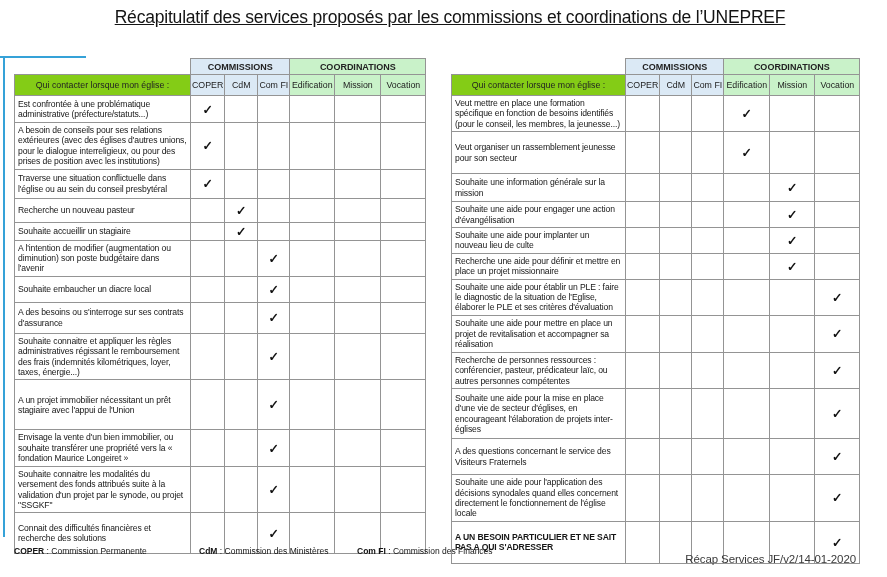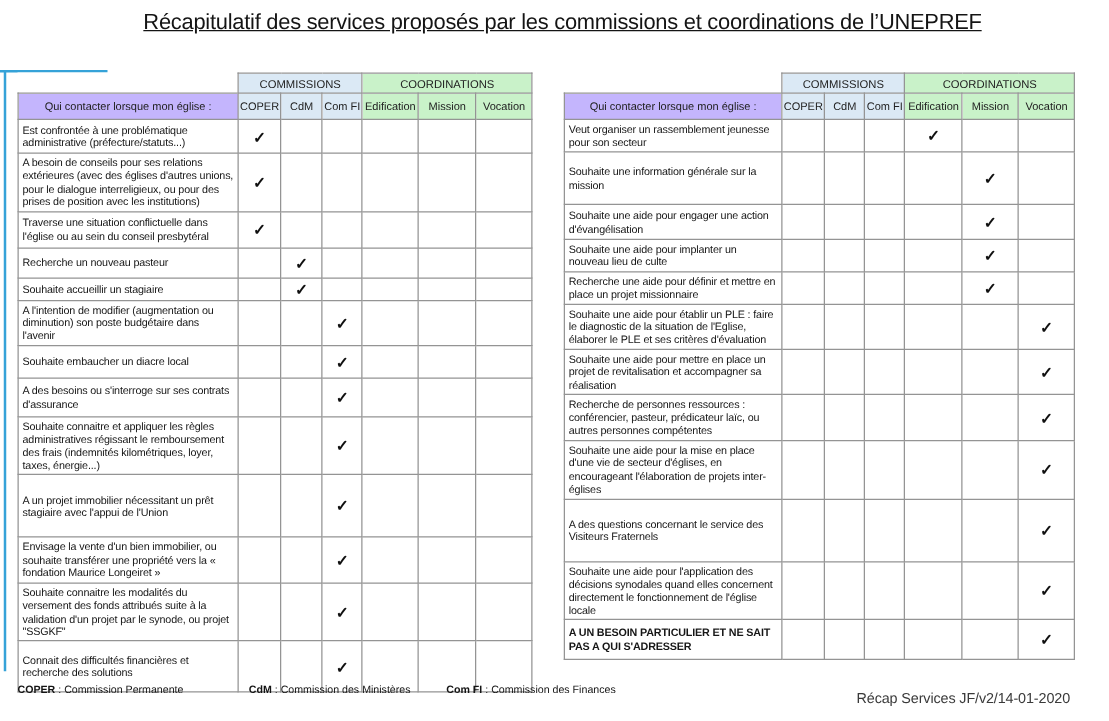--- a/index.html
+++ b/index.html
@@ -11,26 +11,26 @@
     position:absolute;top:7px;left:45px;width:810px;text-align:center;
     font-size:17.5px;color:#141414;letter-spacing:-0.2px;text-decoration:underline;
   }
   .accent-h{position:absolute;left:0;top:56px;width:86px;height:2px;background:#35a2d8}
   .accent-v{position:absolute;left:3px;top:56px;width:2px;height:481px;background:#35a2d8}
 
   table.grid{position:absolute;border-collapse:collapse;table-layout:fixed;background:#fff}
   #t0{left:14px;top:58px}
   #t1{left:451px;top:58px}
   .grid th,.grid td{border:1px solid #949494;overflow:hidden}
-  tr.group-row th{height:15px;font-size:9px;font-weight:400;color:#222;text-align:center;padding:0}
+  tr.group-row th{height:15px;font-size:9px;font-weight:700;color:#222;text-align:center;padding:0}
   th.blank{border:none;background:#fff}
   .blue{background:#dbe9f5}
   .green{background:#c9f2c9}
   tr.col-row th{height:20px;font-size:8.8px;font-weight:400;color:#222;text-align:center;padding:0 1px}
-  th.lblhead{background:#c4b5fd;font-size:8.8px;color:#222}
+  th.lblhead{background:#84cc16;font-size:8.8px;color:#222}
   td.lbl{
     font-size:8.6px;line-height:10.4px;letter-spacing:-0.12px;color:#161616;
     padding:2px 3px;vertical-align:middle;text-align:left;
   }
   td.lbl.bold{font-weight:700}
   td.chk{text-align:center;vertical-align:middle;font-size:12.5px;font-weight:700;color:#101010;padding:0}
 
   
   #t0 tbody tr:nth-child(1){height:27px}  #t0 tbody tr:nth-child(2){height:43px}
   #t0 tbody tr:nth-child(3){height:29px}  #t0 tbody tr:nth-child(4){height:24px}
@@ -227,20 +227,29 @@
       <th class="blue">COPER</th>
       <th class="blue">CdM</th>
       <th class="blue">Com FI</th>
       <th class="green">Edification</th>
       <th class="green">Mission</th>
       <th class="green">Vocation</th>
     </tr>
   </thead>
   <tbody>
       <tr>
+        <td class="lbl">Veut mettre en place une formation spécifique en fonction de besoins identifiés (pour le conseil, les membres, la jeunesse...)</td>
+        <td class="chk"></td>
+        <td class="chk"></td>
+        <td class="chk"></td>
+        <td class="chk"><span>✓</span></td>
+        <td class="chk"></td>
+        <td class="chk"></td>
+      </tr>
+      <tr>
         <td class="lbl">Veut organiser un rassemblement jeunesse pour son secteur</td>
         <td class="chk"></td>
         <td class="chk"></td>
         <td class="chk"></td>
         <td class="chk"><span>✓</span></td>
         <td class="chk"></td>
         <td class="chk"></td>
       </tr>
       <tr>
         <td class="lbl">Souhaite une information générale sur la mission</td>

